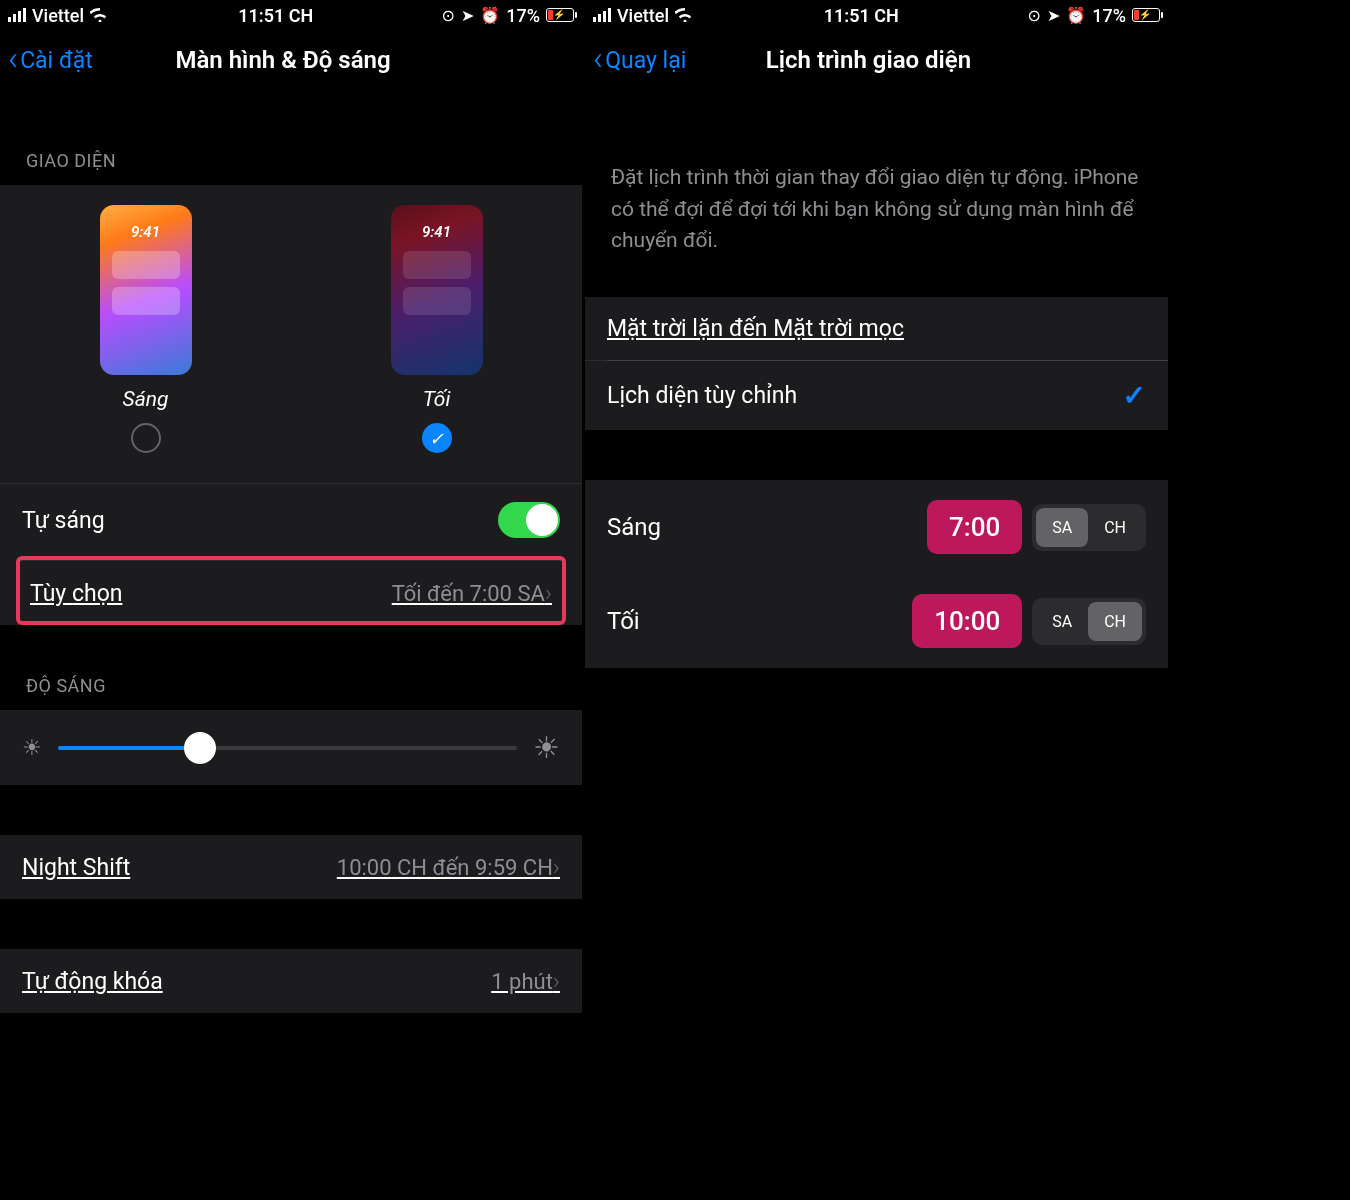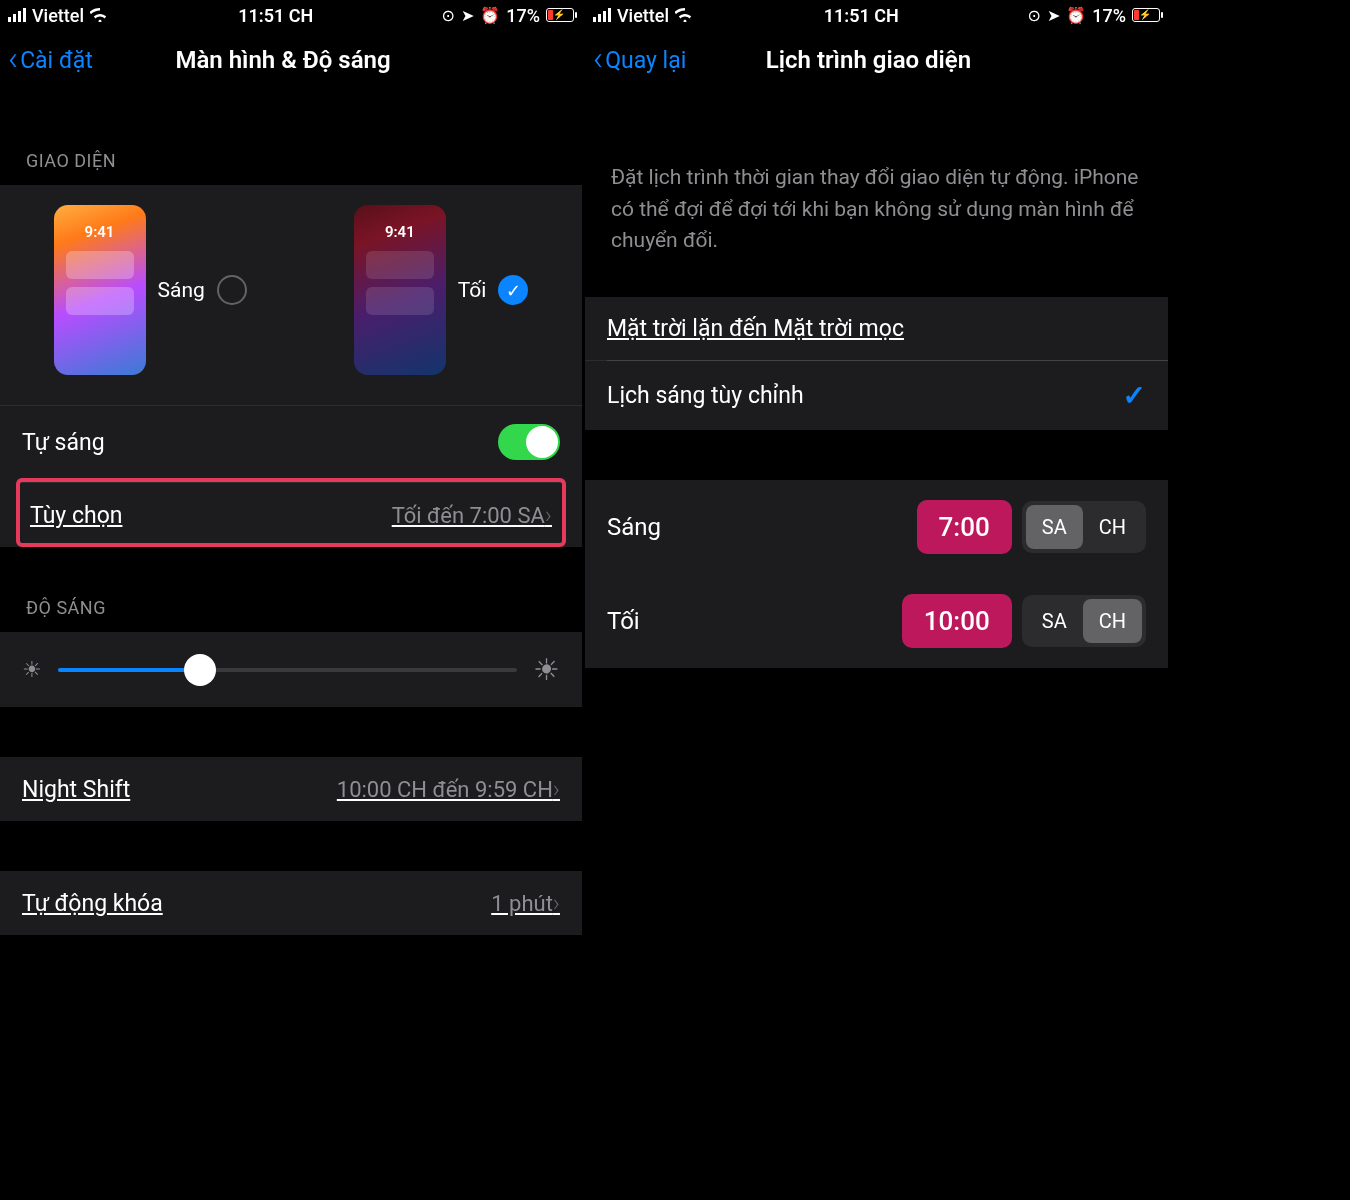--- a/index.html
+++ b/index.html
@@ -67,21 +67,21 @@
     padding:18px 22px; font-size:23px;
     border-top:0.5px solid rgba(255,255,255,0.08);
   }
   .cell:first-child { border-top:none;text-decoration:underline;}
   .cell .right-side { display:flex; align-items:center; gap:0; color:#8e8e93; font-size:22px;}
   .chev-right { color:#636366; font-size:24px; font-weight:300;}
   .check { color:#0b84ff; font-size:28px; font-weight:600;}
 
   
   .appearance-row { display:flex; justify-content:space-around; padding:20px 0 30px 0; }
-  .appearance-item { display:flex; flex-direction:row; align-items:center; gap:12px; }
+  .appearance-item { display:flex; flex-direction:column; align-items:center; gap:12px;font-style:italic; }
   .phone-thumb {
     width:92px; height:170px; border-radius:14px; position:relative; overflow:hidden;
   }
   .phone-thumb.light { background:linear-gradient(160deg,#ffae42 0%,#ff7a18 20%,#b84dff 55%,#3a7bd5 100%);}
   .phone-thumb.dark { background:linear-gradient(160deg,#5a0f1a 0%,#7a1425 20%,#4a1e6b 55%,#12356b 100%);}
   .thumb-time{ position:absolute; top:18px; width:100%; text-align:center; font-size:15px; font-weight:600; color:#fff;}
   .widget{ position:absolute; left:12px; right:12px; height:28px; border-radius:6px; background:rgba(255,255,255,0.25);}
   .widget.w1{ top:46px;} .widget.w2{ top:82px;}
   .phone-thumb.dark .widget{ background:rgba(255,255,255,0.12);}
   .appearance-label { font-size:21px; }
@@ -122,21 +122,21 @@
     padding:20px 22px; font-size:24px;
   }
   .time-controls { display:flex; align-items:center; gap:10px;}
   .time-box {
     background:#be185d; border-radius:10px; padding:12px 22px; font-size:26px; font-weight:500; color:#fff;
   }
   .seg {
     background:#2c2c2e; border-radius:10px; display:flex; overflow:hidden; padding:4px;
   }
   .seg-btn {
-    padding:10px 16px; font-size:20px; color:#fff; border-radius:8px;
+    padding:10px 16px; font-size:16px; color:#fff; border-radius:8px;
   }
   .seg-btn.active { background:#636366; }
 
   .spacer { height:50px;}
 
   .section-sep { height:0.5px; background:rgba(255,255,255,0.1); margin-left:22px;}
 </style>
 </head>
 <body>
 
@@ -291,21 +291,21 @@
   </div>
 
   <div class="desc">Đặt lịch trình thời gian thay đổi giao diện tự động. iPhone có thể đợi để đợi tới khi bạn không sử dụng màn hình để chuyển đổi.</div>
 
   <div class="cell-group">
     <div class="cell">
       <span>Mặt trời lặn đến Mặt trời mọc</span>
     </div>
     <div class="section-sep"></div>
     <div class="cell">
-      <span>Lịch sáng tùy chỉnh</span>
+      <span>Lịch diện tùy chỉnh</span>
       <span class="check">✓</span>
     </div>
   </div>
 
   <div class="spacer"></div>
 
   <div class="cell-group">
     <div class="time-row">
       <span>Sáng</span>
       <div class="time-controls">

